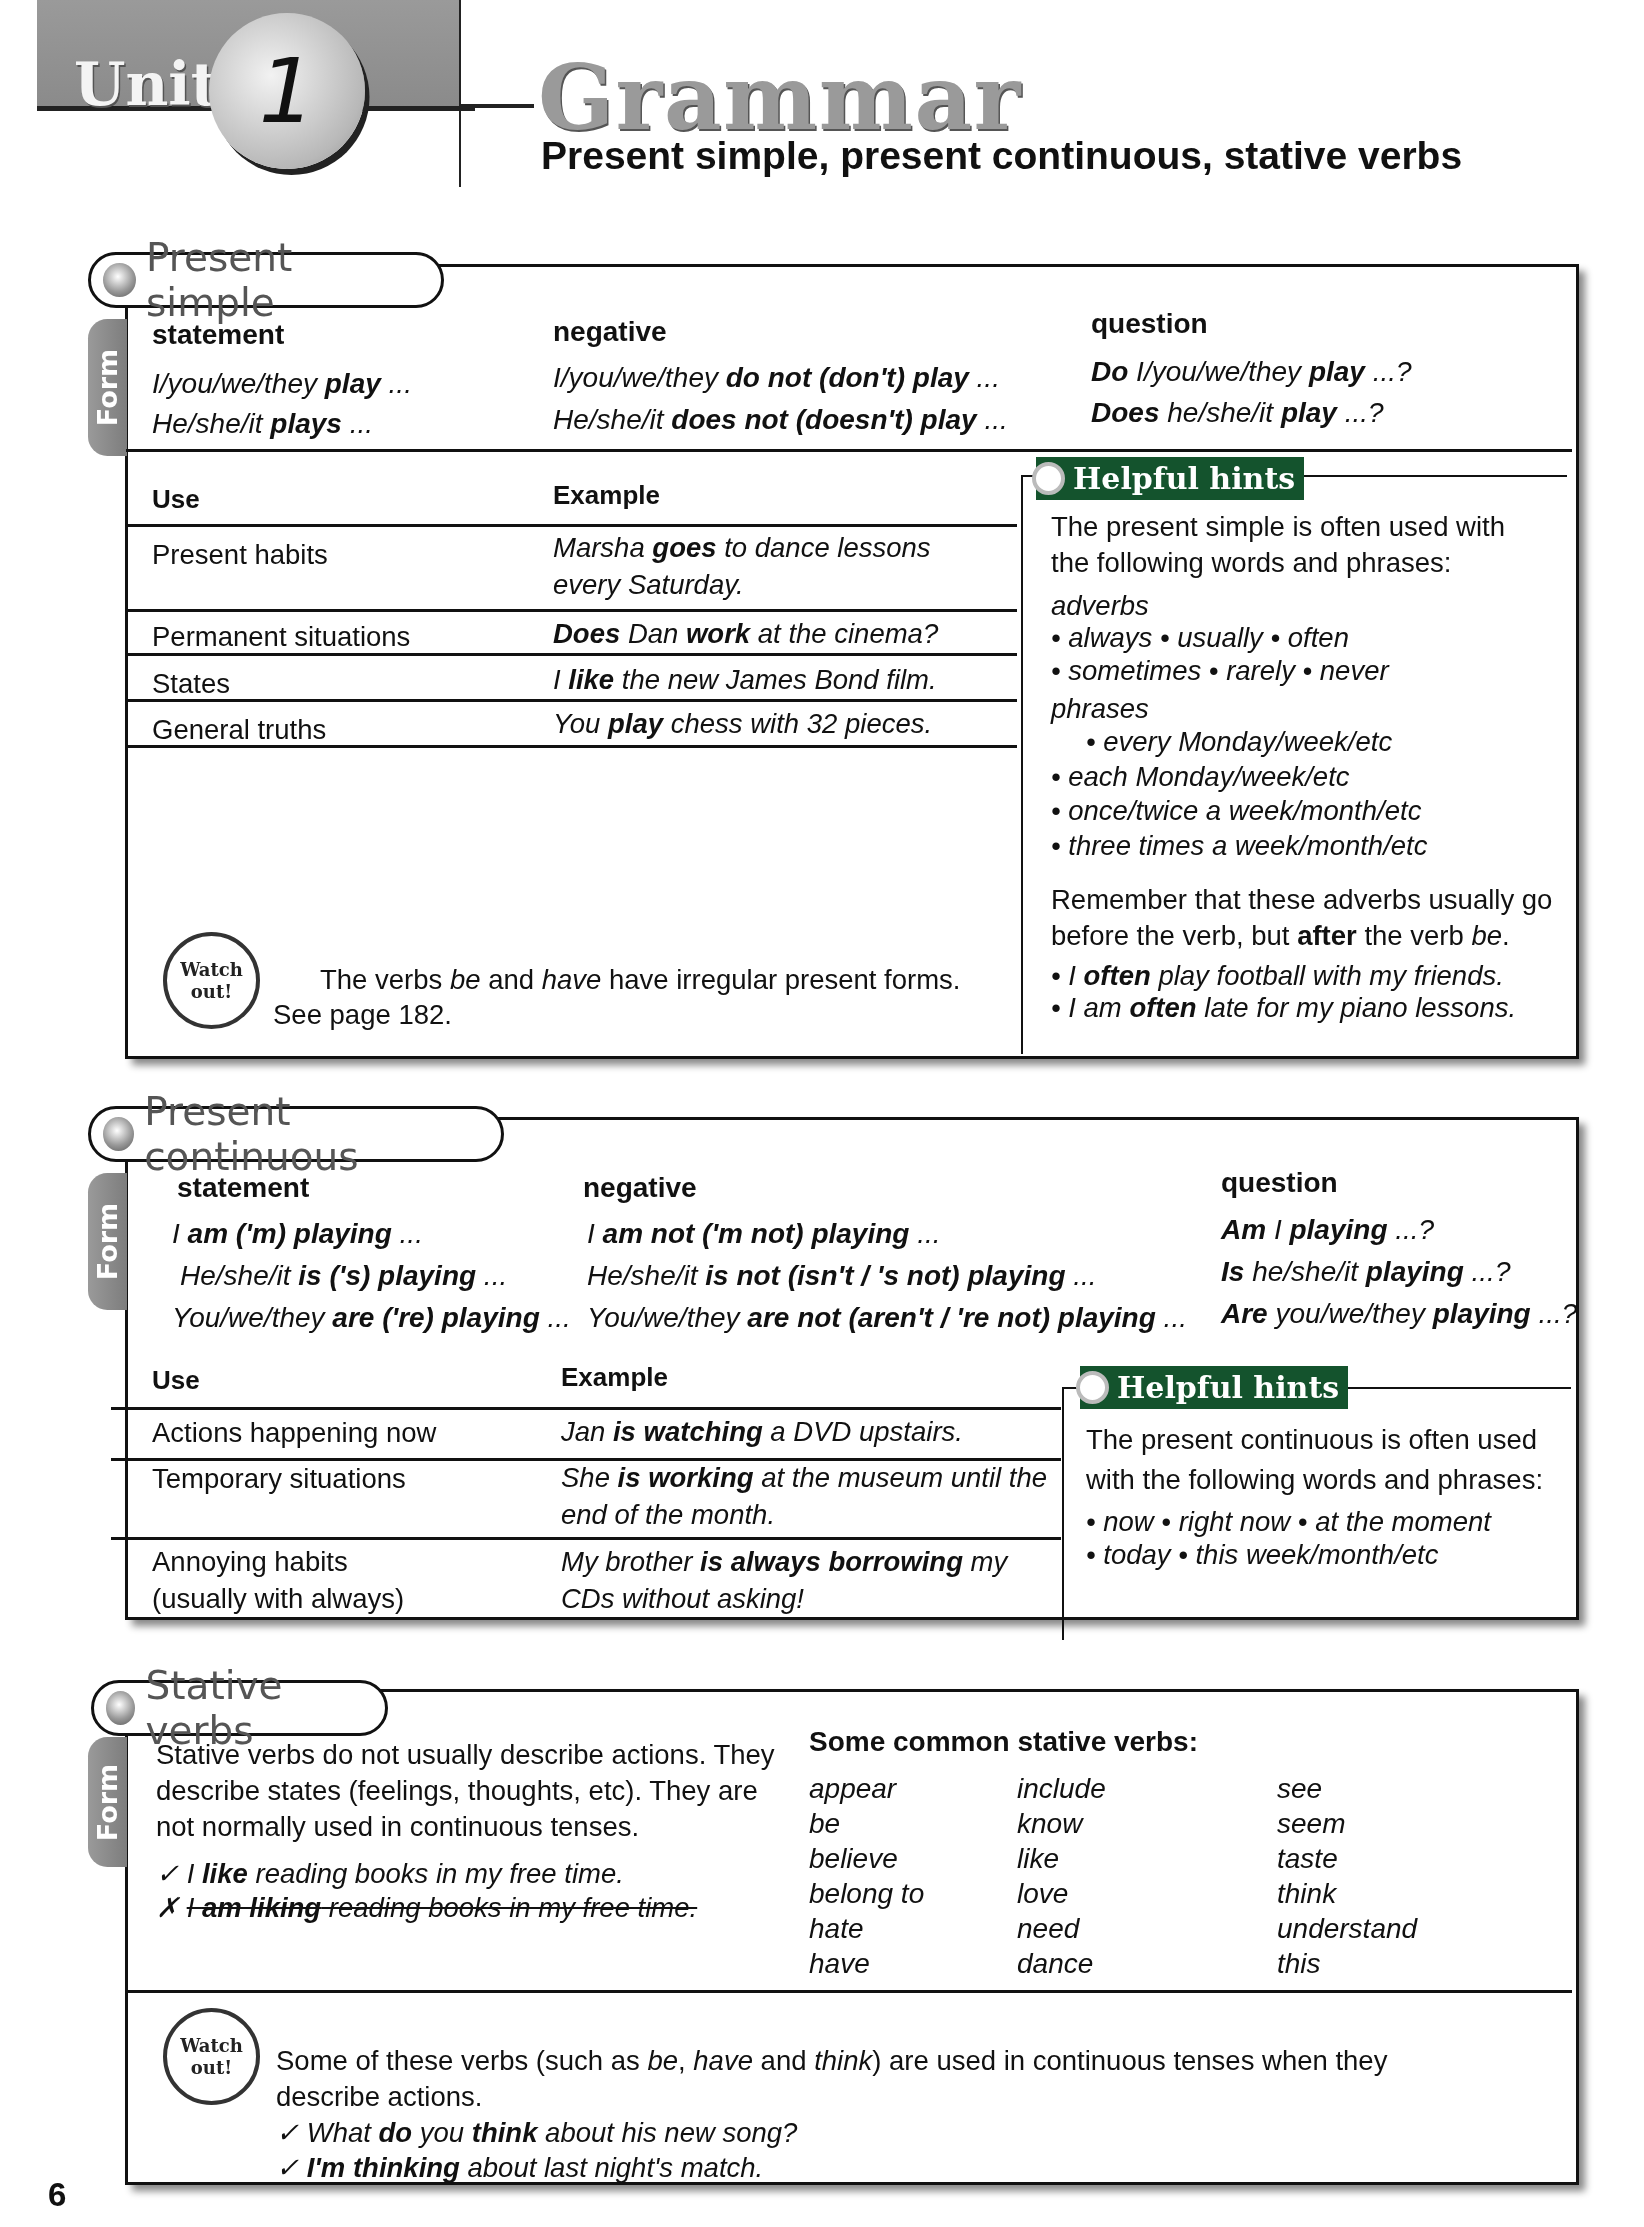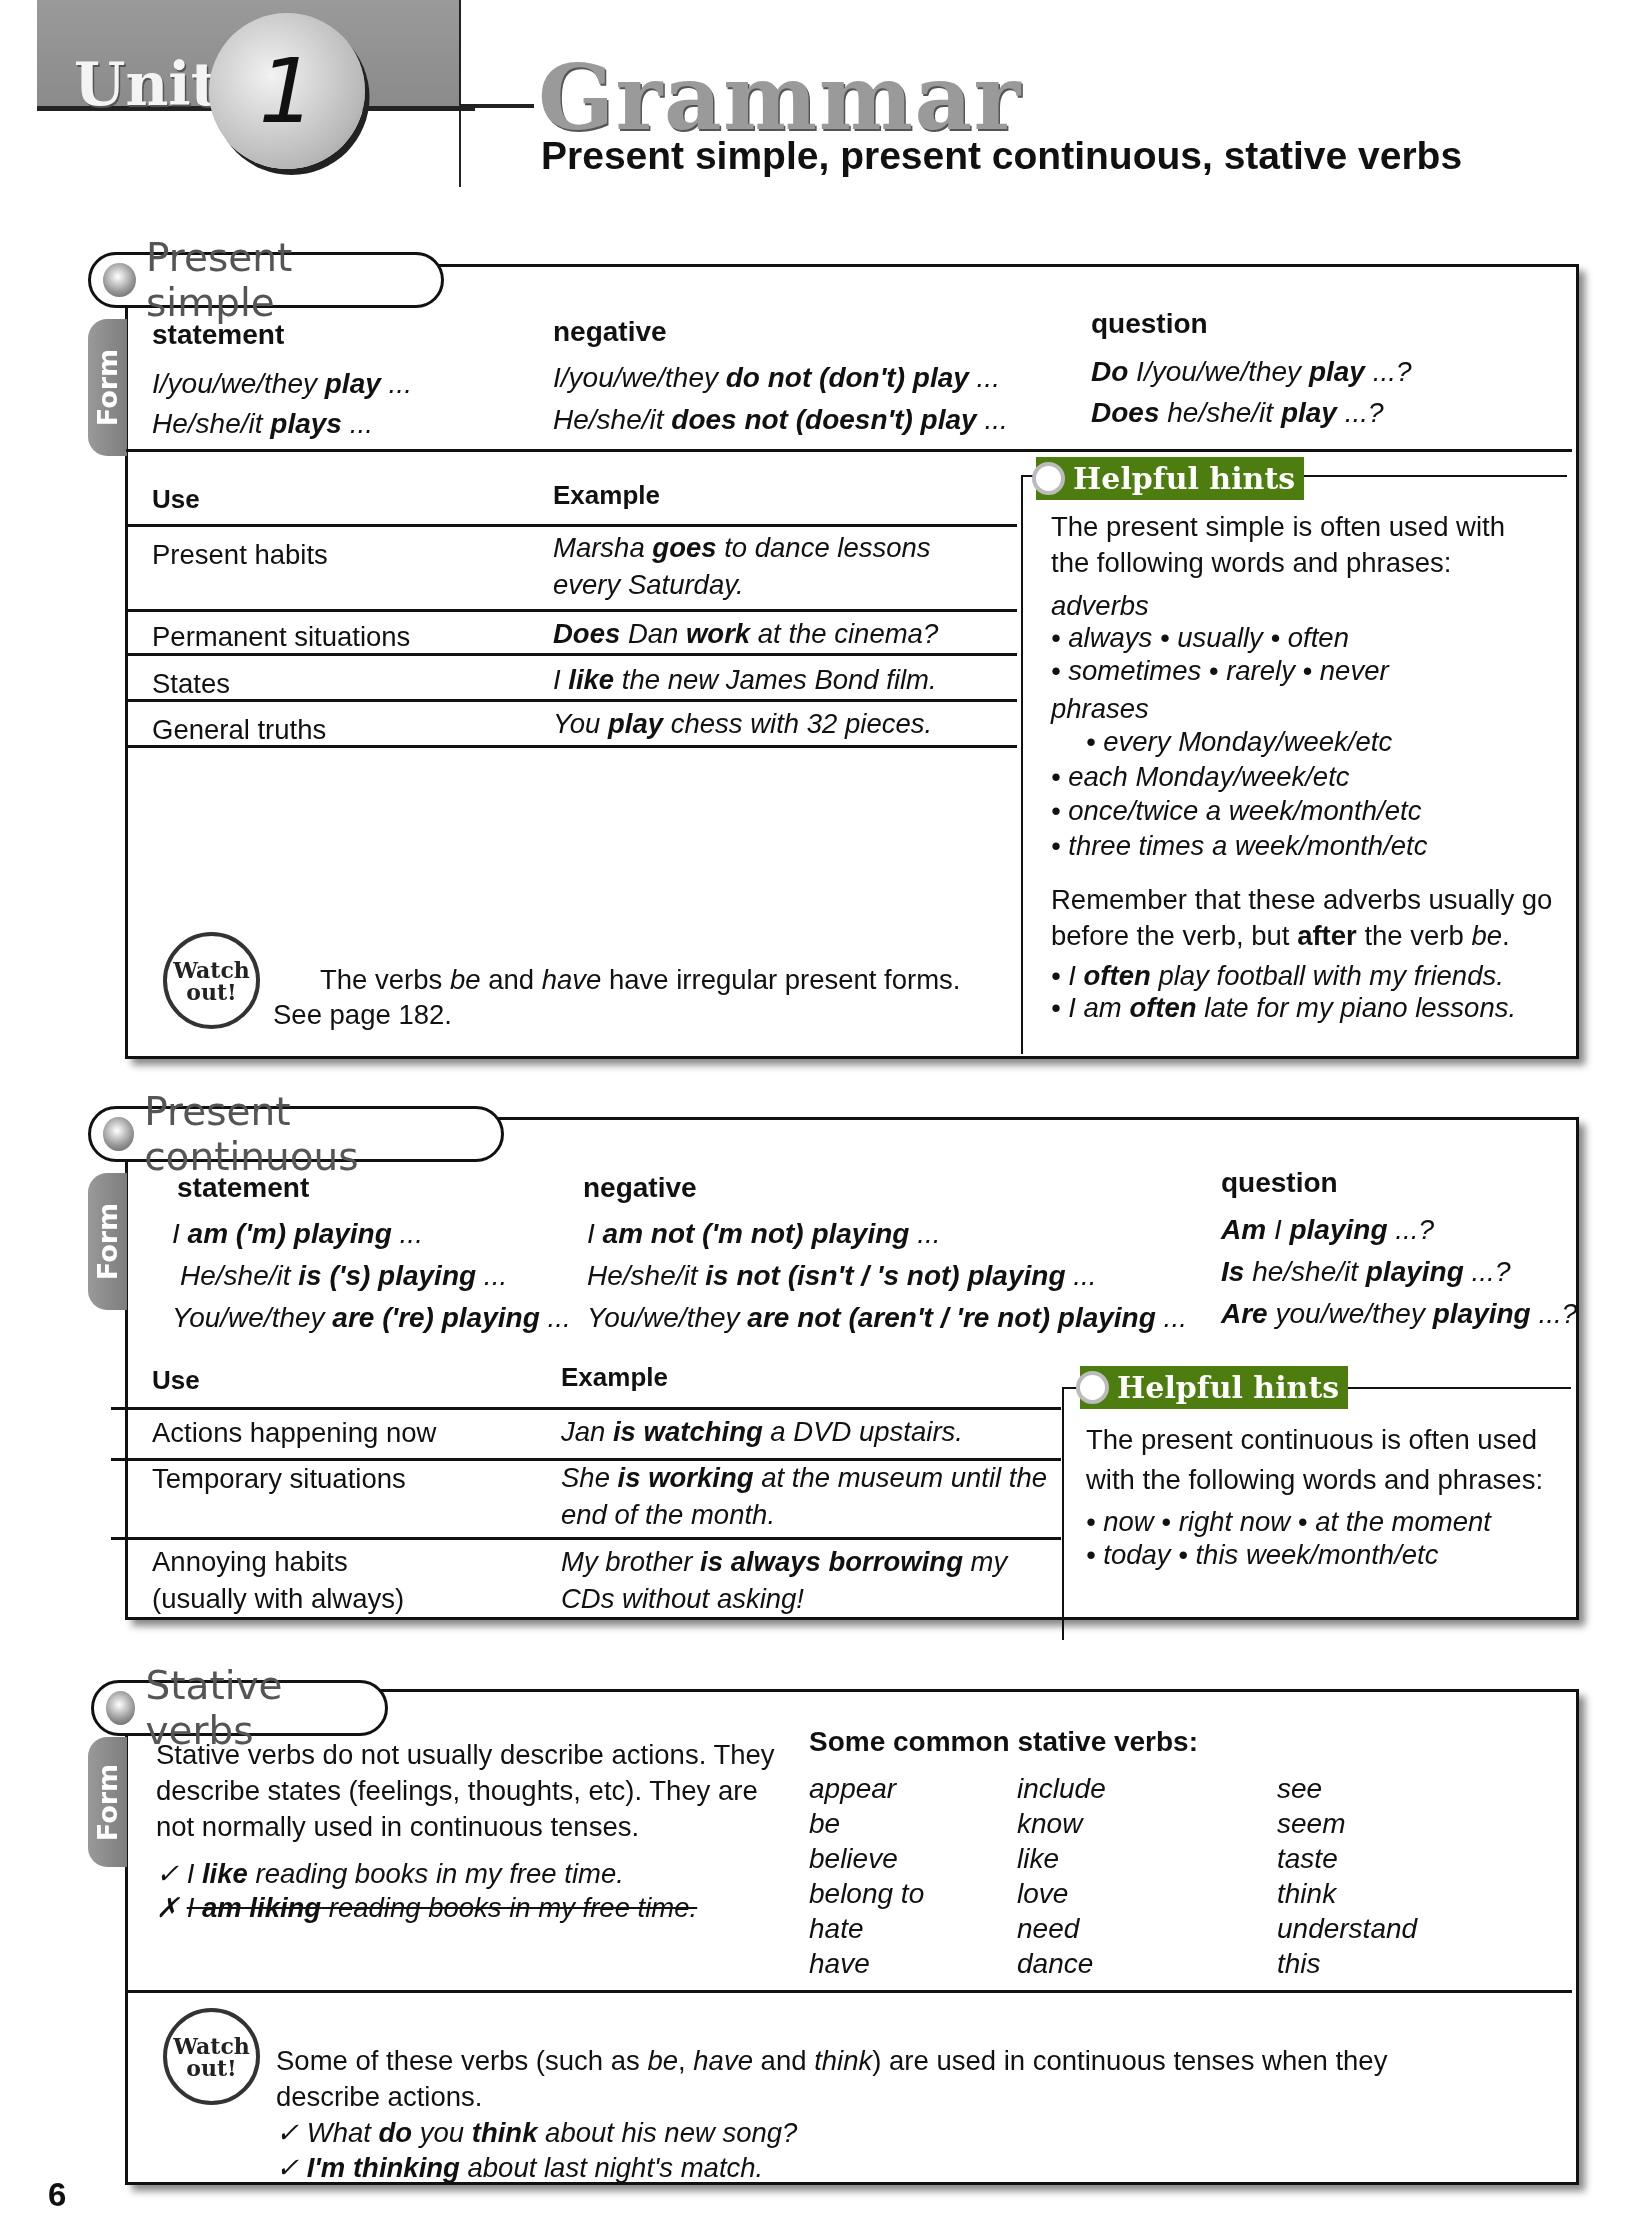--- a/index.html
+++ b/index.html
@@ -30,27 +30,27 @@
   .form-tab{width:39px;background:linear-gradient(90deg,#9a9a9a,#7d7d7d);border-radius:19.3px 0 0 19.3px;color:#fff;
             font-family:"DejaVu Sans",sans-serif;font-weight:bold;font-size:27px;display:flex;align-items:center;justify-content:center;}
   .form-tab span{transform:rotate(-90deg);white-space:nowrap;}
   .col-h{font-weight:bold;font-size:28px;}
   .form-line{font-size:28px;font-style:italic;white-space:nowrap;}
   .form-line b{font-weight:bold;}
   .hr{height:3px;background:#111;}
   .use-h{font-weight:bold;font-size:26px;}
   .use-cell{font-size:27.5px;line-height:37px;}
   .ex-cell{font-size:27.5px;line-height:37px;font-style:italic;}
-  .hints-head{background:#4d7c0f;color:#fff;font-weight:bold;font-size:30px;padding:0 9px 0 37px;height:43px;
+  .hints-head{background:#14532d;color:#fff;font-weight:bold;font-size:30px;padding:0 9px 0 37px;height:43px;
               display:flex;align-items:center;font-family:"DejaVu Serif",serif;}
   .hints-ring{width:25px;height:25px;border-radius:50%;border:4.5px solid #bbb;background:#fff;}
   .hint-text{font-size:27.5px;line-height:36px;}
   .hint-text i{font-style:italic;}
   .watch{width:89px;height:89px;border-radius:50%;border:4.5px solid #333;display:flex;flex-direction:column;
-         align-items:center;justify-content:center;font-family:"DejaVu Serif",serif;font-weight:bold;font-size:22px;
+         align-items:center;justify-content:center;font-family:"DejaVu Serif",serif;font-weight:bold;font-size:18px;
          line-height:22px;color:#222;background:#fff;}
   .watch-text{font-size:27.5px;line-height:36px;}
   .verb-list{font-size:28px;font-style:italic;line-height:35px;}
   .strike{text-decoration:line-through;}
   .page-num{left:48px;top:2176px;font-weight:bold;font-size:33px;}
 </style>
 </head>
 <body>
 
 <div class="abs unit-band"></div>

